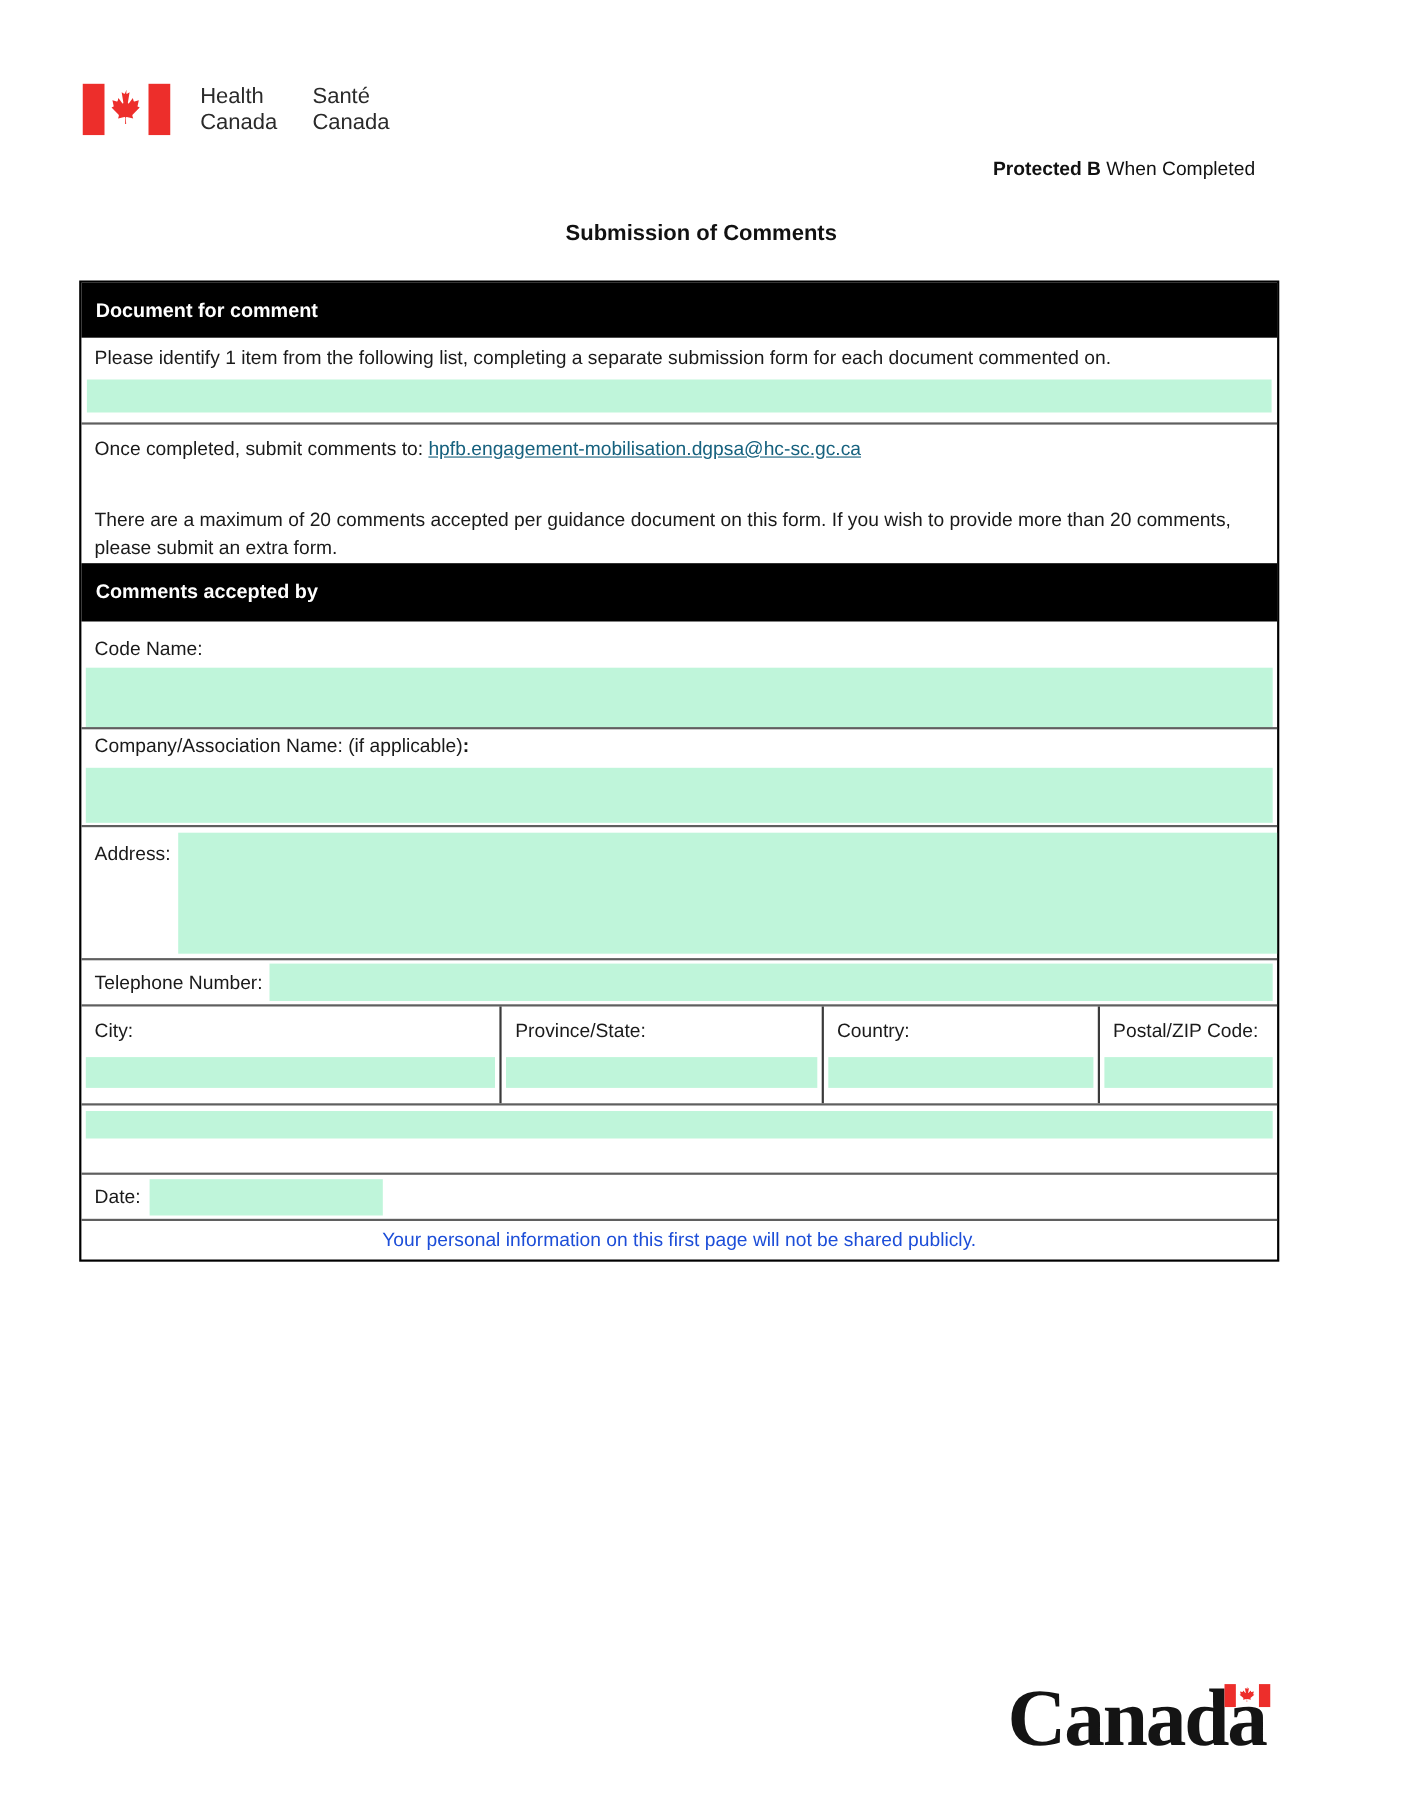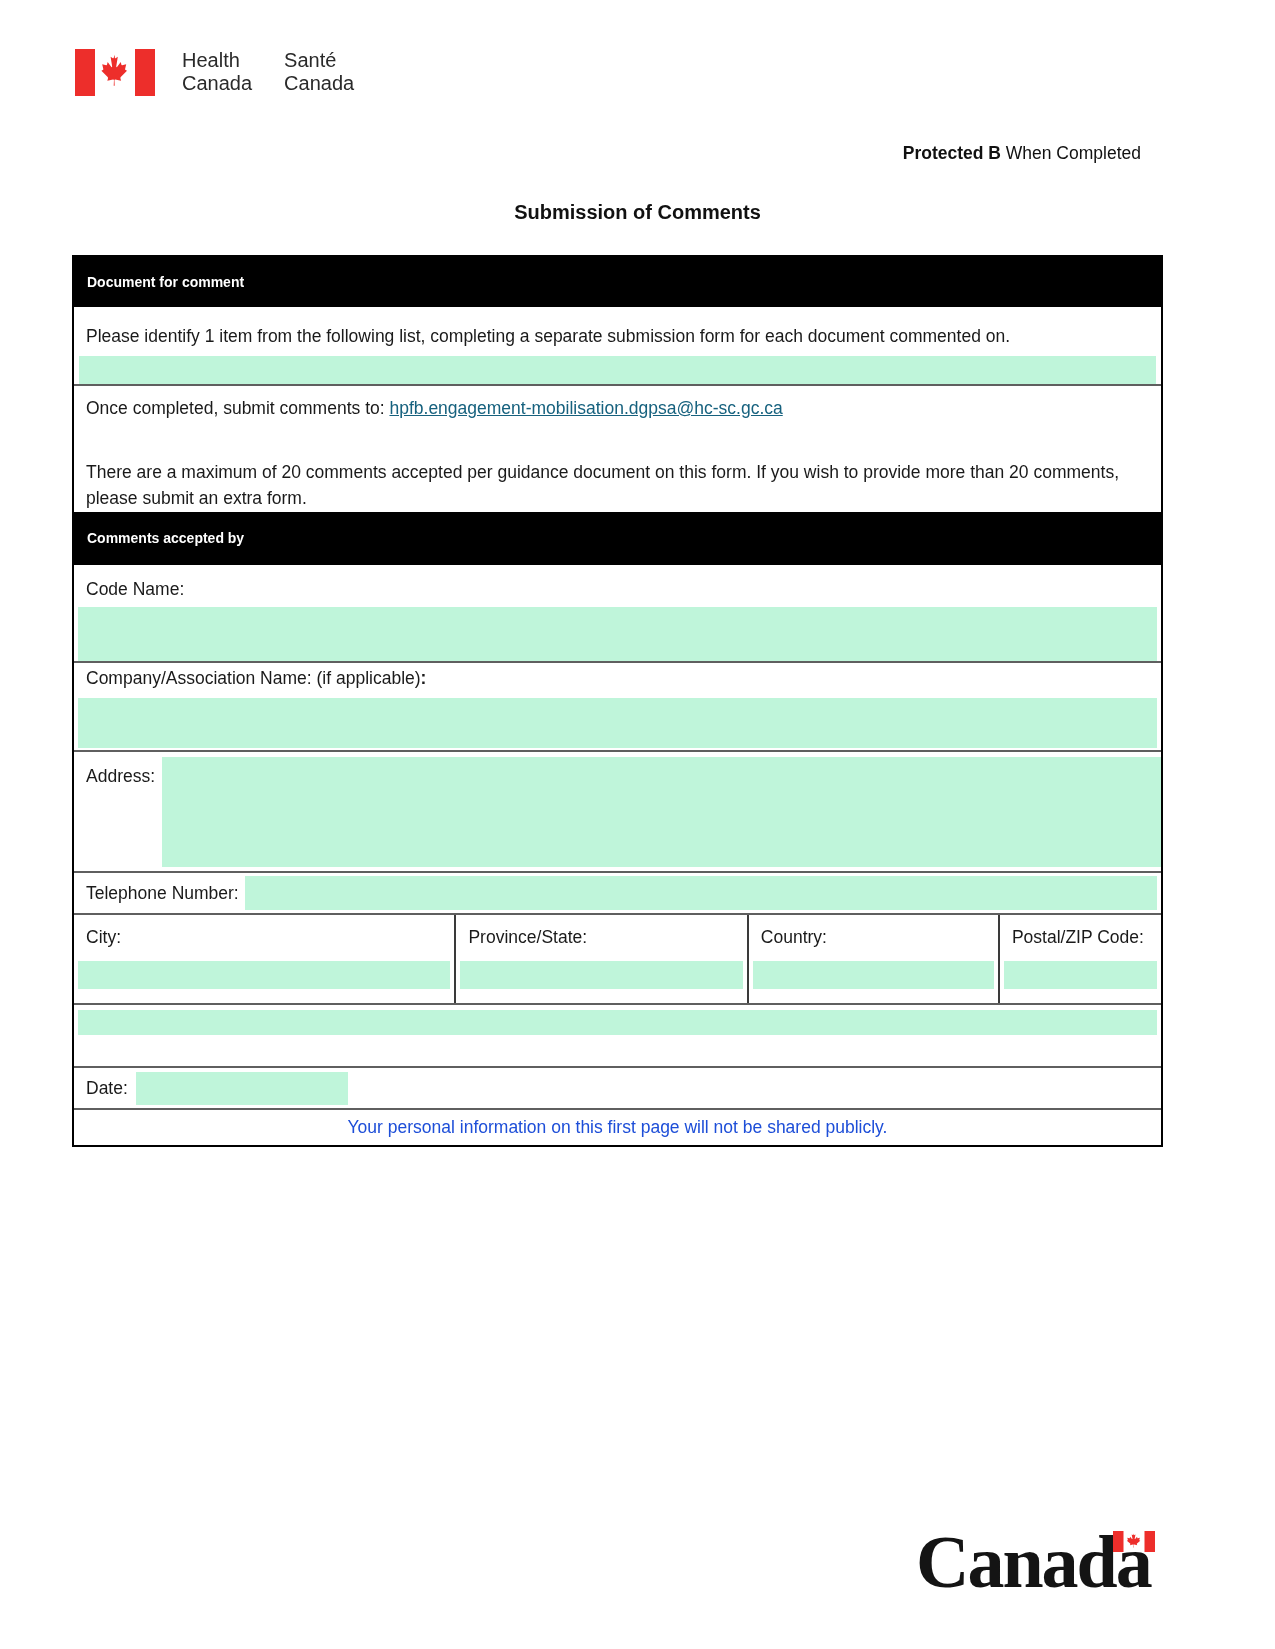--- a/index.html
+++ b/index.html
@@ -1,46 +1,46 @@
 <!DOCTYPE html>
 <html><head>
 <meta charset="utf-8">
 <style>
   html,body{margin:0;padding:0;background:#fff;}
   .page{position:relative;width:1275px;height:1649px;background:#fff;overflow:hidden;
         font-family:"Liberation Sans",sans-serif;color:#1a1a1a;}
 
   
-  .masthead{position:absolute;top:49px;left:75px;display:flex;align-items:flex-start;}
+  .masthead{position:absolute;top:76px;left:75px;display:flex;align-items:center;}
   .flag-svg{display:block;}
   .dept{margin-left:27px;font-size:20px;line-height:23px;color:#2a2a2a;}
   .dept + .dept{margin-left:32px;}
 
   .classification{position:absolute;top:143px;right:134px;font-size:17.5px;color:#111;}
   .classification b{font-weight:bold;}
 
   .doc-title{position:absolute;top:201px;left:0;width:100%;text-align:center;
              font-size:20px;font-weight:bold;color:#111;}
 
   
   .tbl{position:absolute;top:255px;left:72px;width:1091px;border:2px solid #000;
        box-sizing:border-box;background:#fff;font-size:17.5px;}
   .tbl *{box-sizing:border-box;}
-  .bar{height:50px;background:#000;color:#fff;font-weight:bold;font-size:14px;
+  .bar{height:50px;background:#000;color:#fff;font-weight:bold;font-size:18px;
        line-height:50px;padding-left:13px;}
   .bar2{height:53px;line-height:53px;}
   .row{position:relative;}
   .bt{border-top:2px solid #5f5f5f;}
   .lbl{padding-left:12px;}
 
   .fld{display:block;background:#BFF5DA;border:none;outline:none;font:inherit;
        color:#1a1a1a;padding:0 6px;border-radius:0;}
 
   .row-doc{height:77px;}
-  .row-doc .lbl{padding-top:19px;padding-right:14px;}
+  .row-doc .lbl{padding-top:8px;padding-right:14px;}
   .fld-doc{height:30px;margin:9px 5px 0 5px;width:calc(100% - 10px);}
 
   .row-submit{height:128px;}
   .p-link{margin:12px 0 0 0;padding-left:12px;}
   .p-note{margin:40px 0 0 0;padding:0 14px 0 12px;line-height:26px;}
   a.mail{color:#16617E;text-decoration:underline;}
 
   .row-name{height:96px;}
   .row-name .lbl{padding-top:14px;}
   .fld-name{height:54px;margin:7px 4px 0 4px;width:calc(100% - 8px);}

